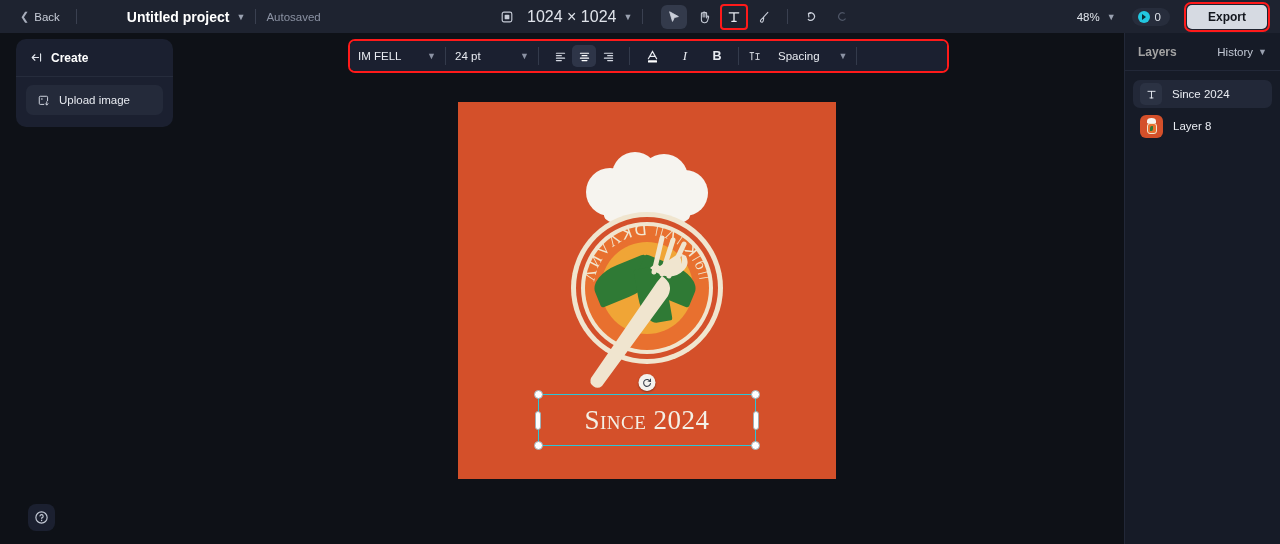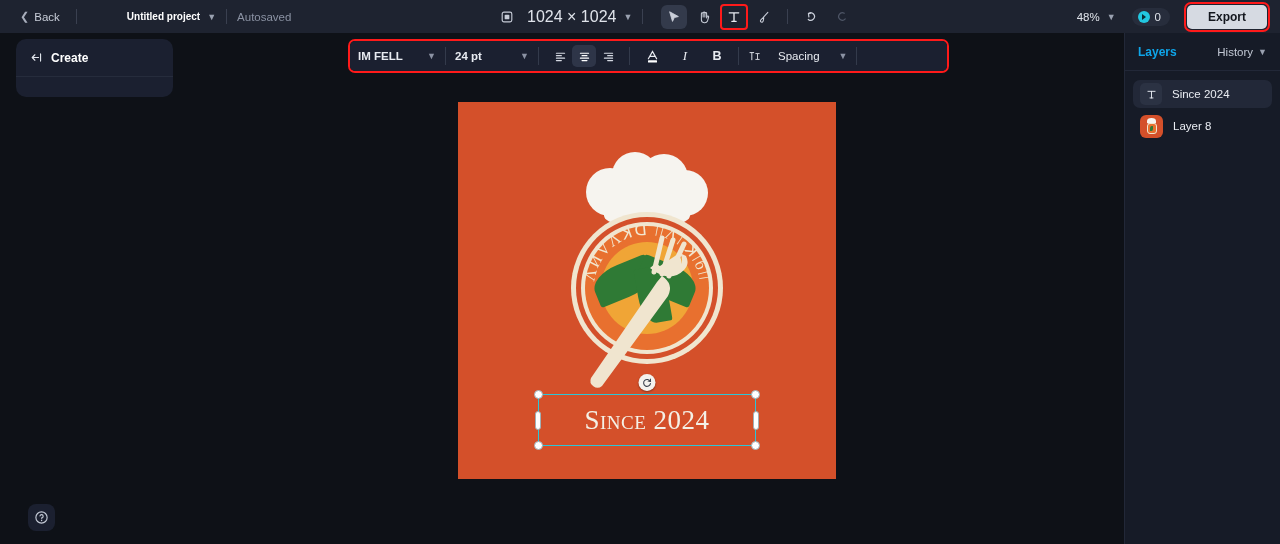--- a/index.html
+++ b/index.html
@@ -17,21 +17,21 @@
     background: #1e2330;
     display: flex; align-items: center;
   }
   .tb-left { display: flex; align-items: center; padding-left: 14px; gap: 0; }
   .back-btn {
     display: flex; align-items: center; gap: 5px;
     color: #c8cdd8; font-size: 11.5px; cursor: pointer; padding: 4px 6px;
   }
   .chev-left { font-size: 11px; line-height: 1; color: #a8aebc; }
   .divider-v { width: 1px; height: 15px; background: #3a4050; margin: 0 10px; }
-  .proj-name { color: #ffffff; font-size: 10px; font-weight: bold; padding-left: 40px; }
+  .proj-name { color: #ffffff; font-size: 14px; font-weight: bold; padding-left: 40px; }
   .caret { color: #9aa1b0; font-size: 9px; margin-left: 7px; }
   .autosaved { color: #8b92a3; font-size: 11.5px; }
 
   .tb-center {
     position: absolute; left: 495px; top: 0; height: 33px;
     display: flex; align-items: center; gap: 0;
   }
   .tool-ic { width: 24px; height: 24px; display: flex; align-items: center; justify-content: center; cursor: pointer; border-radius: 5px; }
   .dims { color: #dfe3ea; font-size: 16px; margin-left: 8px; cursor: pointer; }
   .tool-grp { display: flex; align-items: center; gap: 4px; margin-left: 8px; }
@@ -79,21 +79,21 @@
   
   .texttoolbar-outer {
     position: absolute; left: 348px; top: 39px; width: 601px; height: 34px;
     border: 2px solid #ff1a1a; border-radius: 7px; padding: 0;
   }
   .texttoolbar {
     width: 100%; height: 100%; background: #1b2030; border-radius: 5px;
     display: flex; align-items: center; padding: 0 8px;
   }
   .tt-select { display: flex; align-items: center; cursor: pointer; }
-  .tt-val { color: #e8ebf1; font-size: 11.5px; font-weight: bold; }
+  .tt-val { color: #e8ebf1; font-size: 11.5px; font-weight: normal; }
   .tt-car { color: #8b92a3; font-size: 9px; margin-left: 18px; }
   .tt-div { width: 1px; height: 18px; background: #333a4b; margin: 0 9px; }
   .tt-btn { width: 24px; height: 22px; border-radius: 5px; display:flex; align-items:center; justify-content:center; cursor:pointer; }
   .tt-btn.active { background: #2e3548; }
   .tt-txt { color: #e8ebf1; font-size: 11.5px; }
   .tt-group { display: flex; align-items: center; gap: 17px; cursor: pointer; }
   .tryfree {
     background: #123a42; color: #2fd0e4; font-size: 9px; font-weight: bold;
     border-radius: 4px; padding: 2px 5px; margin-left: 6px;
   }
@@ -151,21 +151,21 @@
     position: absolute; width: 6px; height: 19px; border-radius: 3px;
     background: #ffffff; border: 1px solid #9fb0b6;
   }
 
   
   .rightpanel {
     position: absolute; right: 0; top: 33px; width: 156px; height: 511px;
     background: #161b27; border-left: 1px solid #222838;
   }
   .rp-head { height: 38px; display:flex; align-items:center; justify-content: space-between; padding: 0 13px; border-bottom: 1px solid #222838; }
-  .rp-title { color: #0ea5e9; font-size: 12px; font-weight: bold; }
+  .rp-title { color: #a3a3a3; font-size: 12px; font-weight: bold; }
   .rp-hist { color: #c2c8d4; font-size: 11.5px; display:flex; align-items:center; gap:5px; cursor:pointer; }
   .rp-body { padding: 9px 8px; display: flex; flex-direction: column; gap: 4px; }
   .layer-row { height: 28px; display:flex; align-items:center; gap: 10px; padding: 0 7px; border-radius: 7px; cursor: pointer; }
   .layer-row.sel { background: #222838; }
   .layer-thumb-t {
     width: 22px; height: 22px; border-radius: 5px; background: #2b3243;
     display:flex; align-items:center; justify-content:center;
   }
   .layer-thumb-img {
     width: 23px; height: 23px; border-radius: 6px; background: #d4502a;
@@ -270,20 +270,30 @@
     <div class="lp-head">
       <span>
         <svg width="13" height="13" viewBox="0 0 16 16">
           <path d="M10.5 8 H3.2 M6 4.6 L2.7 8 l3.3 3.4 M13 3.6 V12.4" stroke="#dfe3ea" stroke-width="1.4" fill="none" stroke-linecap="round" stroke-linejoin="round"></path>
         </svg>
       </span>
       <span class="lp-title">Create</span>
     </div>
     <div class="lp-body">
 
+      <div class="lp-item">
+        <span>
+          <svg width="13" height="13" viewBox="0 0 16 16">
+            <path d="M13 8.2V4a1.2 1.2 0 0 0-1.2-1.2H4A1.2 1.2 0 0 0 2.8 4v7.6A1.2 1.2 0 0 0 4 12.8h4.4" stroke="#d3d8e2" stroke-width="1.2" fill="none" stroke-linecap="round"></path>
+            <path d="M12 9.6v3.8M10.5 12l1.5 1.6 1.5-1.6" stroke="#d3d8e2" stroke-width="1.2" fill="none" stroke-linecap="round" stroke-linejoin="round"></path>
+            <circle cx="6" cy="6.2" r="1" fill="#d3d8e2"></circle>
+          </svg>
+        </span>
+        <span class="lbl">Upload image</span>
+      </div>
 
 
     </div>
   </div>
 
   <div class="texttoolbar-outer">
     <div class="texttoolbar">
 
       <div class="tt-select" style="width:78px">
         <span class="tt-val">IM FELL</span>

